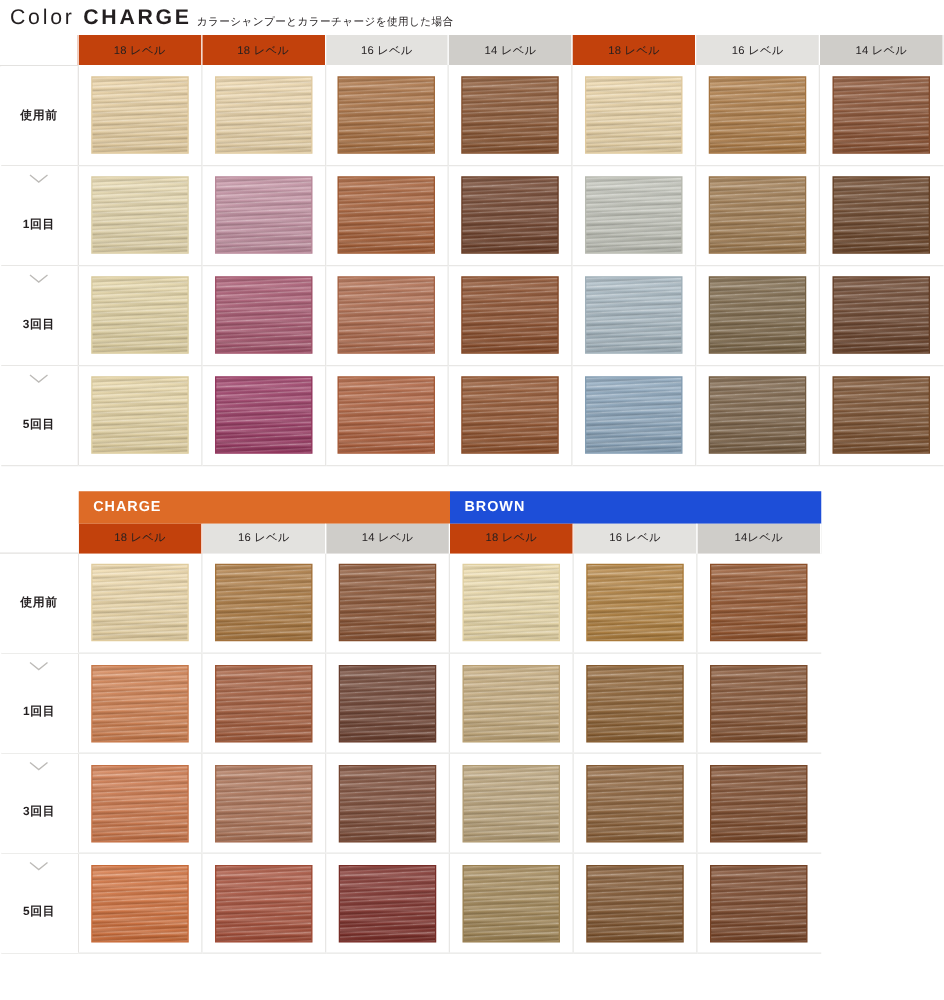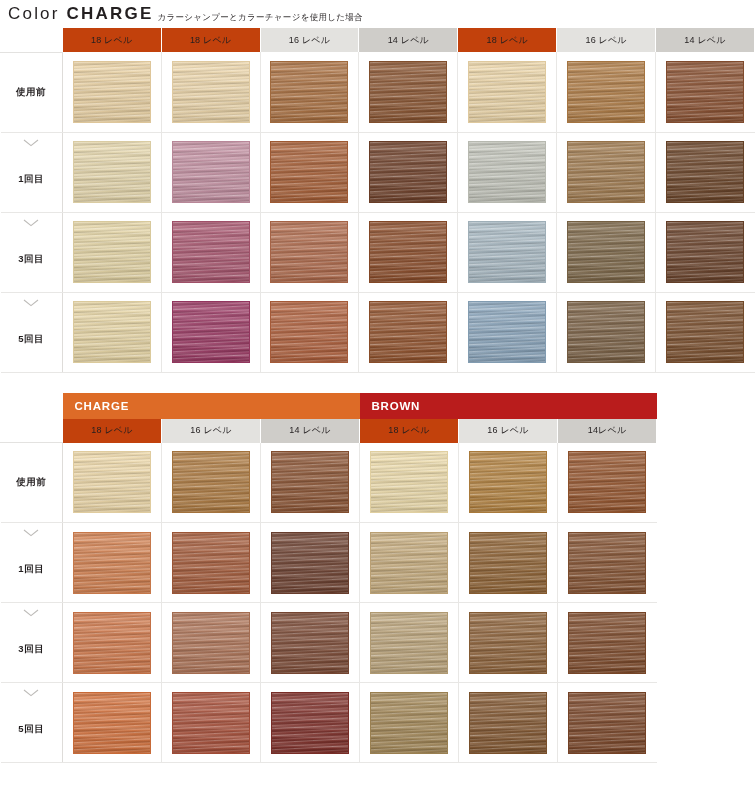--- a/index.html
+++ b/index.html
@@ -273,21 +273,21 @@
         <col style="width:99px">
         <col style="width:99px">
         <col style="width:99px">
         <col style="width:99px">
         <col style="width:99px">
       </colgroup>
       <tbody>
         <tr>
           <td class="brand empty"></td>
           <td class="brand" colspan="3" style="background:#dd6b27">CHARGE</td>
-          <td class="brand" colspan="3" style="background:#b91c1c">BROWN</td>
+          <td class="brand" colspan="3" style="background:#1d4ed8">BROWN</td>
         </tr>
         <tr>
           <td class="level corner"></td>
           <td class="level lv18">18 レベル</td>
           <td class="level lv16">16 レベル</td>
           <td class="level lv14">14 レベル</td>
           <td class="level lv18">18 レベル</td>
           <td class="level lv16">16 レベル</td>
           <td class="level lv14">14レベル</td>
         </tr>

